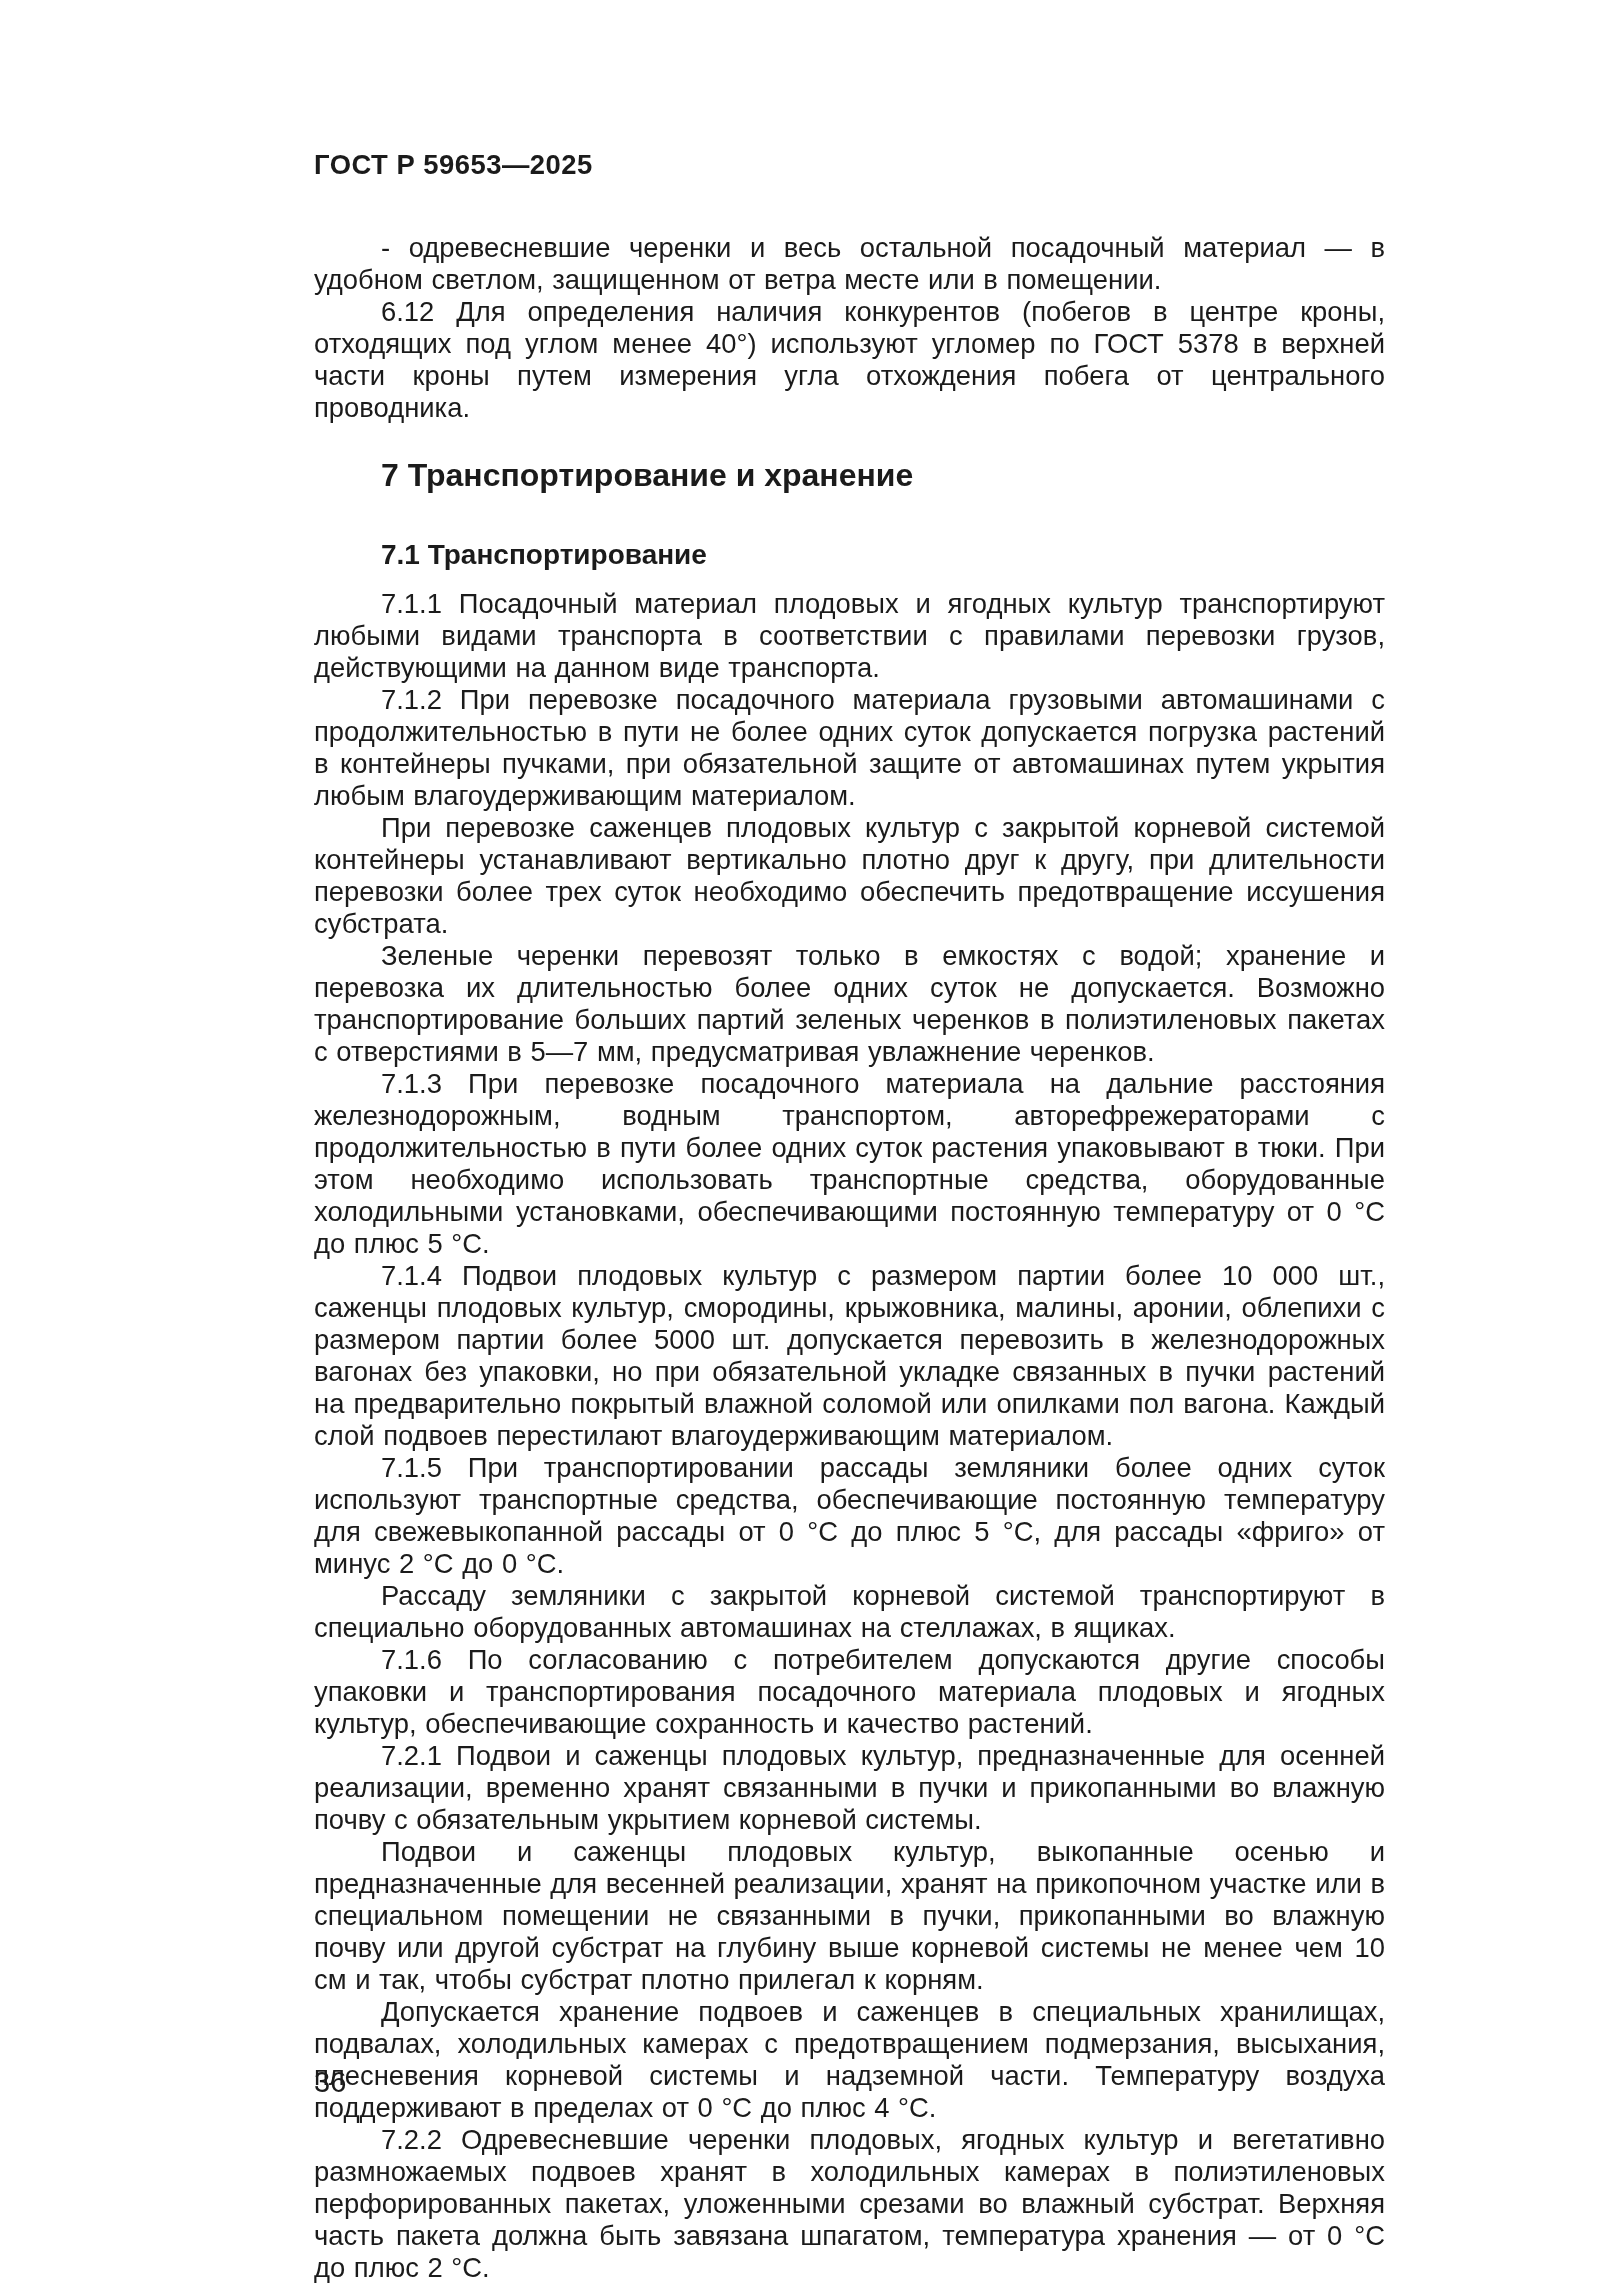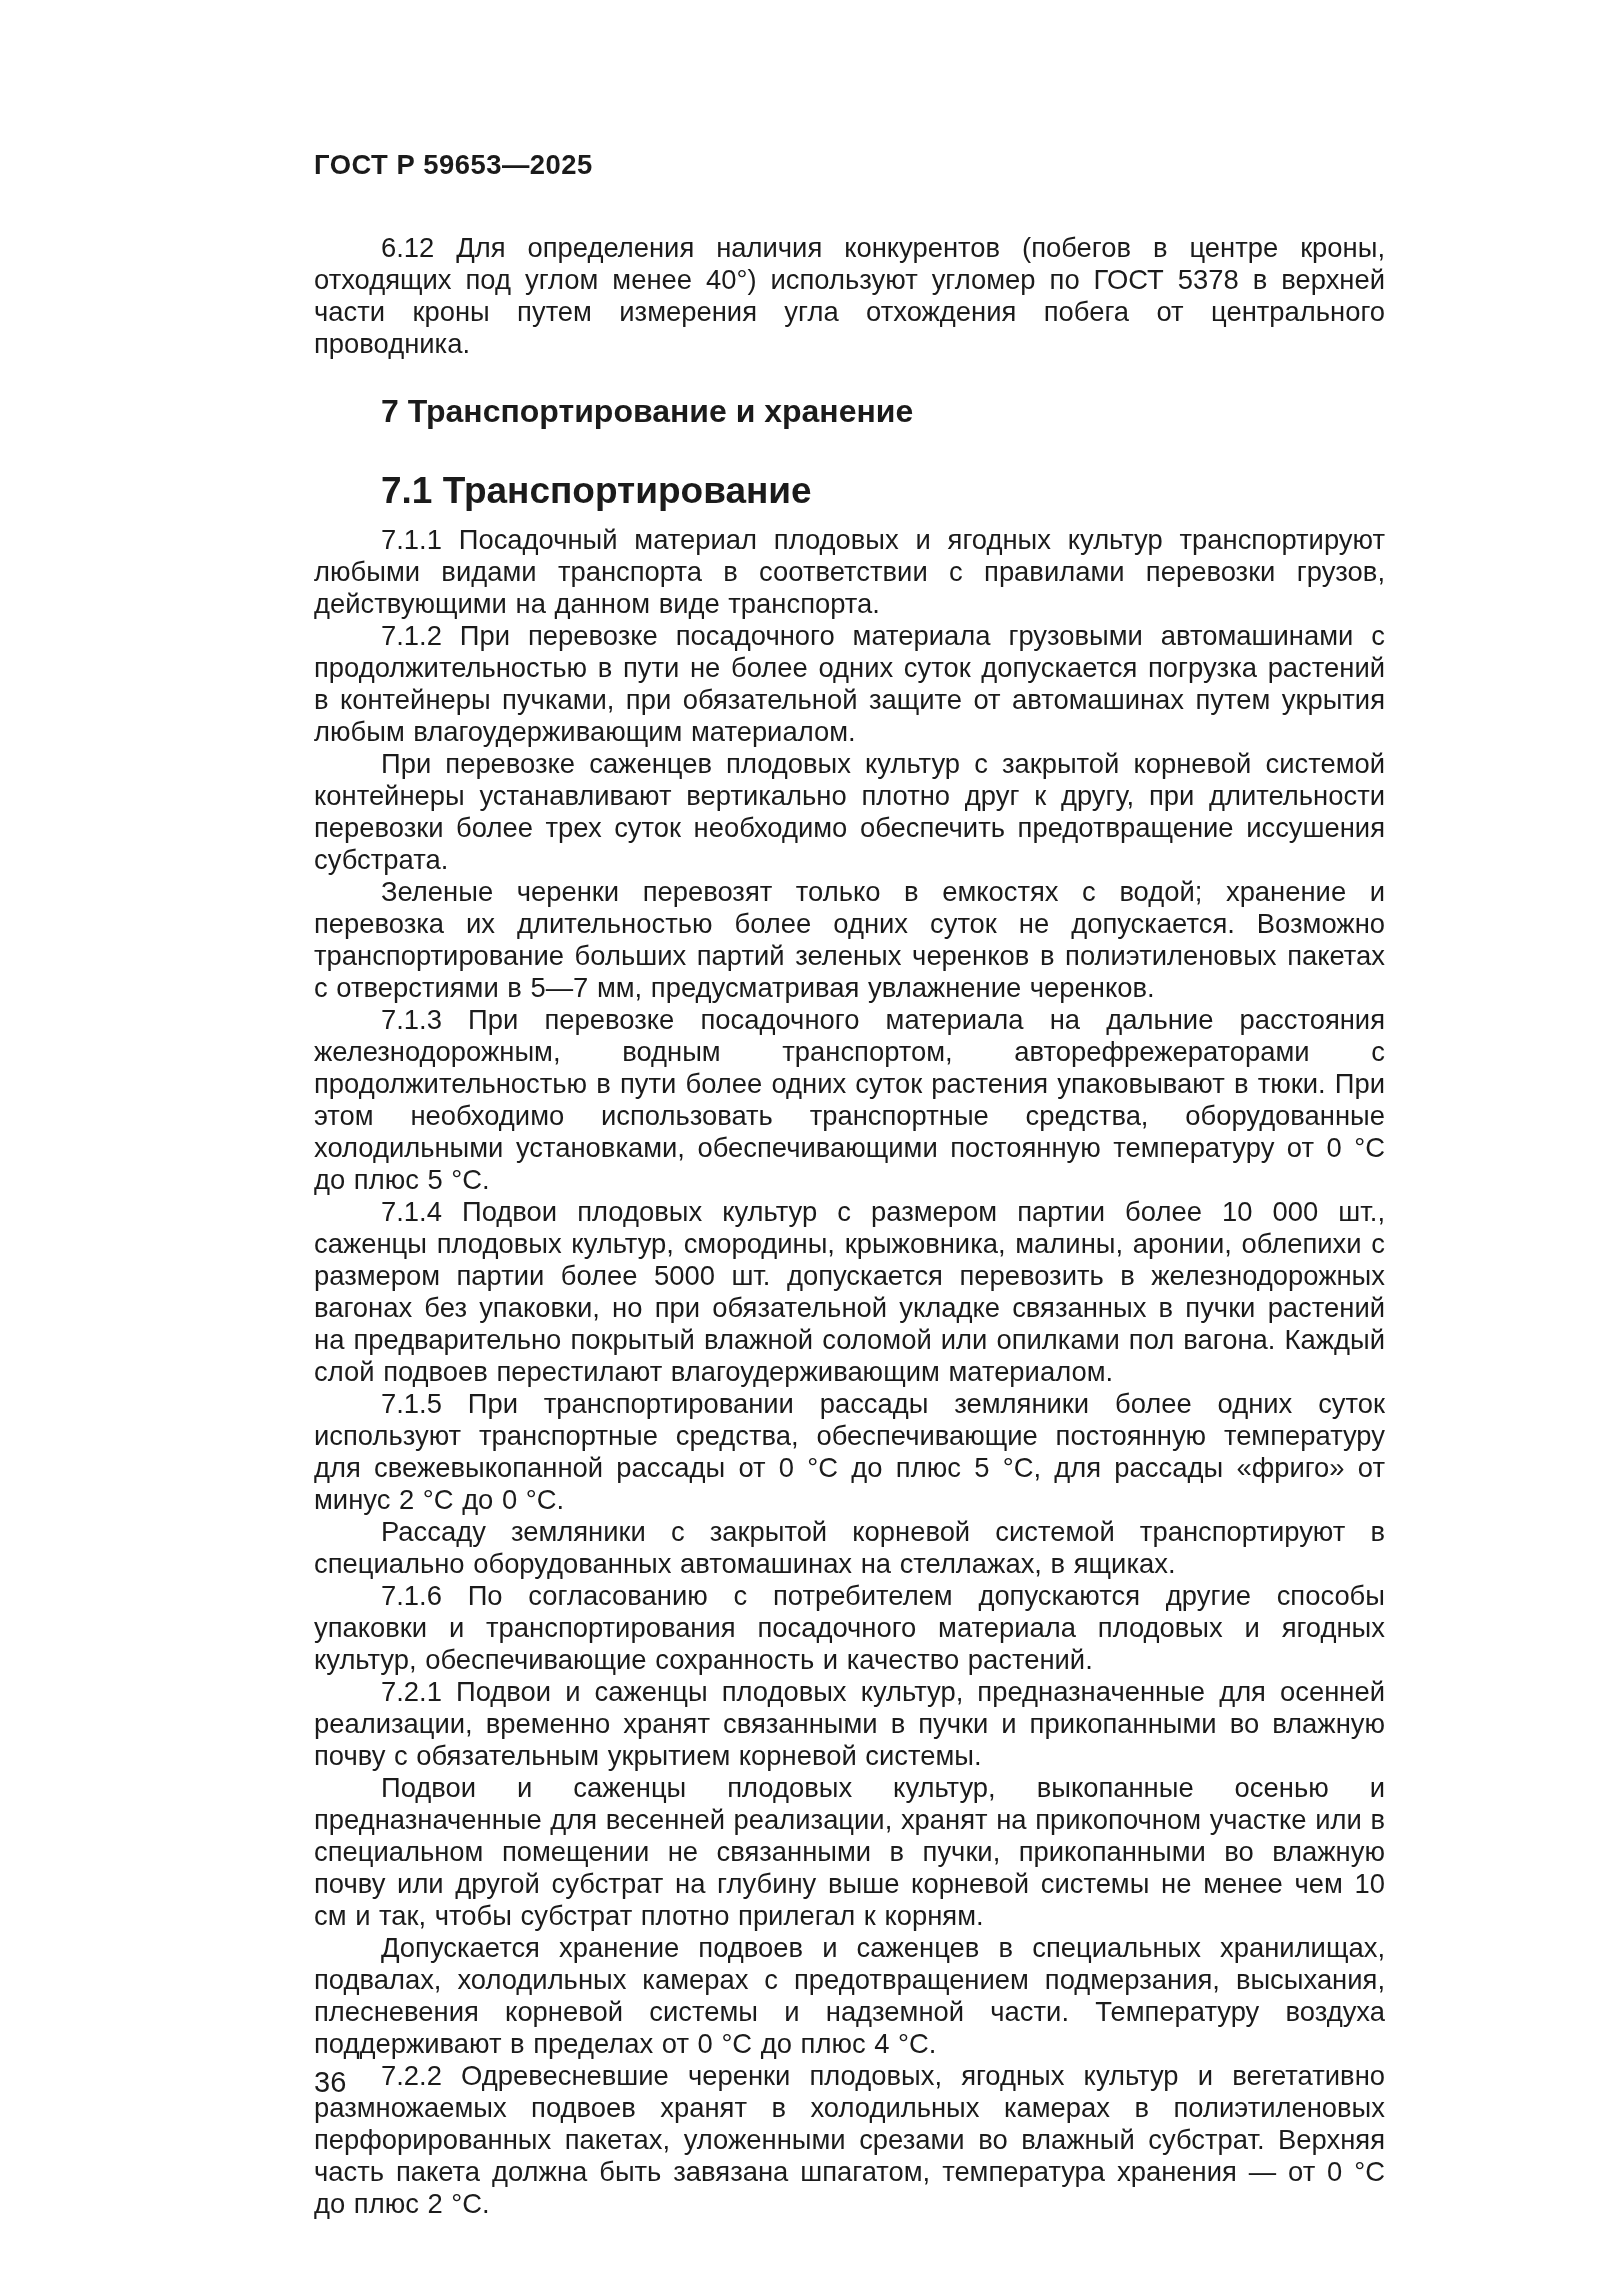--- a/index.html
+++ b/index.html
@@ -39,21 +39,21 @@
   }
   h2.section-heading {
     font-size: 32px;
     line-height: 39px;
     font-weight: bold;
     margin: 32px 0 44px 0;
     text-indent: 67px;
     text-align: left;
   }
   h3.subsection-heading {
-    font-size: 37px;
+    font-size: 28px;
     line-height: 32px;
     font-weight: bold;
     margin: 43px 0 16.7px 0;
     text-indent: 67px;
     text-align: left;
   }
   h2.section-heading + h3.subsection-heading { margin-top: 0; }
   .page-number {
     position: absolute;
     left: 193px;
@@ -64,20 +64,21 @@
 </style>
 </head>
 <body>
 
 <div class="page">
   <header>
     <div class="doc-header">ГОСТ Р 59653—2025</div>
   </header>
 
   <main>
+      <p class="paragraph">- одревесневшие черенки и весь остальной посадочный материал — в удобном светлом, защищенном от ветра месте или в помещении.</p>
       <p class="paragraph">6.12 Для определения наличия конкурентов (побегов в центре кроны, отходящих под углом менее 40°) используют угломер по ГОСТ 5378 в верхней части кроны путем измерения угла отхождения побега от центрального проводника.</p>
       <h2 class="section-heading">7 Транспортирование и хранение</h2>
       <h3 class="subsection-heading">7.1 Транспортирование</h3>
       <p class="paragraph">7.1.1 Посадочный материал плодовых и ягодных культур транспортируют любыми видами транспорта в соответствии с правилами перевозки грузов, действующими на данном виде транспорта.</p>
       <p class="paragraph">7.1.2 При перевозке посадочного материала грузовыми автомашинами с продолжительностью в пути не более одних суток допускается погрузка растений в контейнеры пучками, при обязательной защите от автомашинах путем укрытия любым влагоудерживающим материалом.</p>
       <p class="paragraph">При перевозке саженцев плодовых культур с закрытой корневой системой контейнеры устанавливают вертикально плотно друг к другу, при длительности перевозки более трех суток необходимо обеспечить предотвращение иссушения субстрата.</p>
       <p class="paragraph">Зеленые черенки перевозят только в емкостях с водой; хранение и перевозка их длительностью более одних суток не допускается. Возможно транспортирование больших партий зеленых черенков в полиэтиленовых пакетах с отверстиями в 5—7 мм, предусматривая увлажнение черенков.</p>
       <p class="paragraph">7.1.3 При перевозке посадочного материала на дальние расстояния железнодорожным, водным транспортом, авторефрежераторами с продолжительностью в пути более одних суток растения упаковывают в тюки. При этом необходимо использовать транспортные средства, оборудованные холодильными установками, обеспечивающими постоянную температуру от 0 °С до плюс 5 °С.</p>
       <p class="paragraph">7.1.4 Подвои плодовых культур с размером партии более 10&nbsp;000 шт., саженцы плодовых культур, смородины, крыжовника, малины, аронии, облепихи с размером партии более 5000 шт. допускается перевозить в железнодорожных вагонах без упаковки, но при обязательной укладке связанных в пучки растений на предварительно покрытый влажной соломой или опилками пол вагона. Каждый слой подвоев перестилают влагоудерживающим материалом.</p>
       <p class="paragraph">7.1.5 При транспортировании рассады земляники более одних суток используют транспортные средства, обеспечивающие постоянную температуру для свежевыкопанной рассады от 0 °С до плюс 5 °С, для рассады «фриго» от минус 2 °С до 0 °С.</p>

